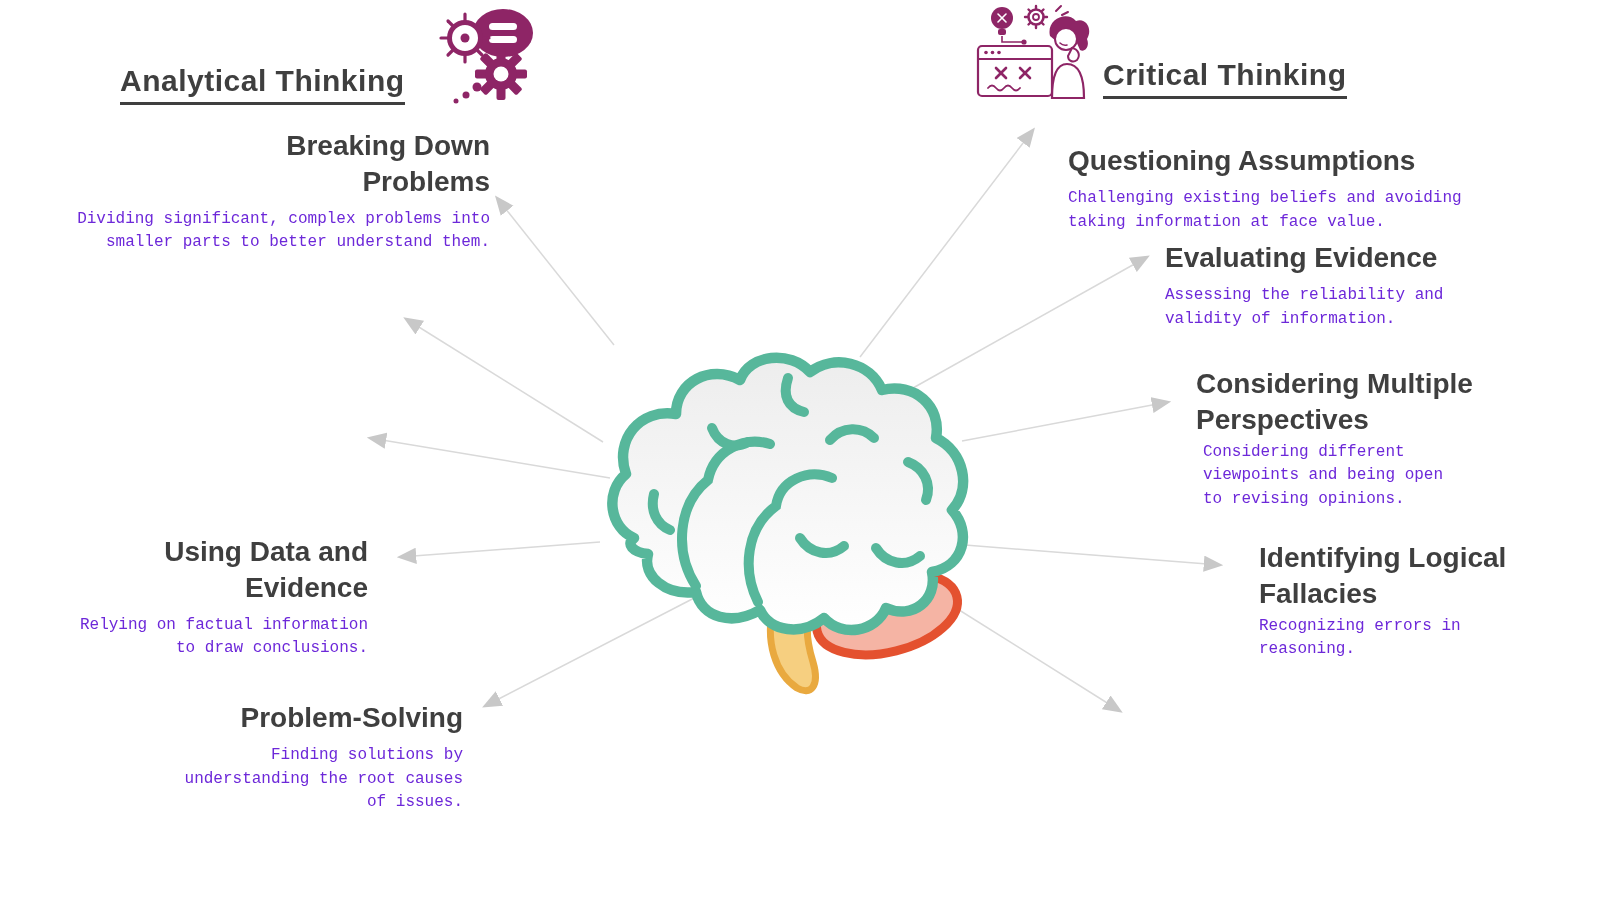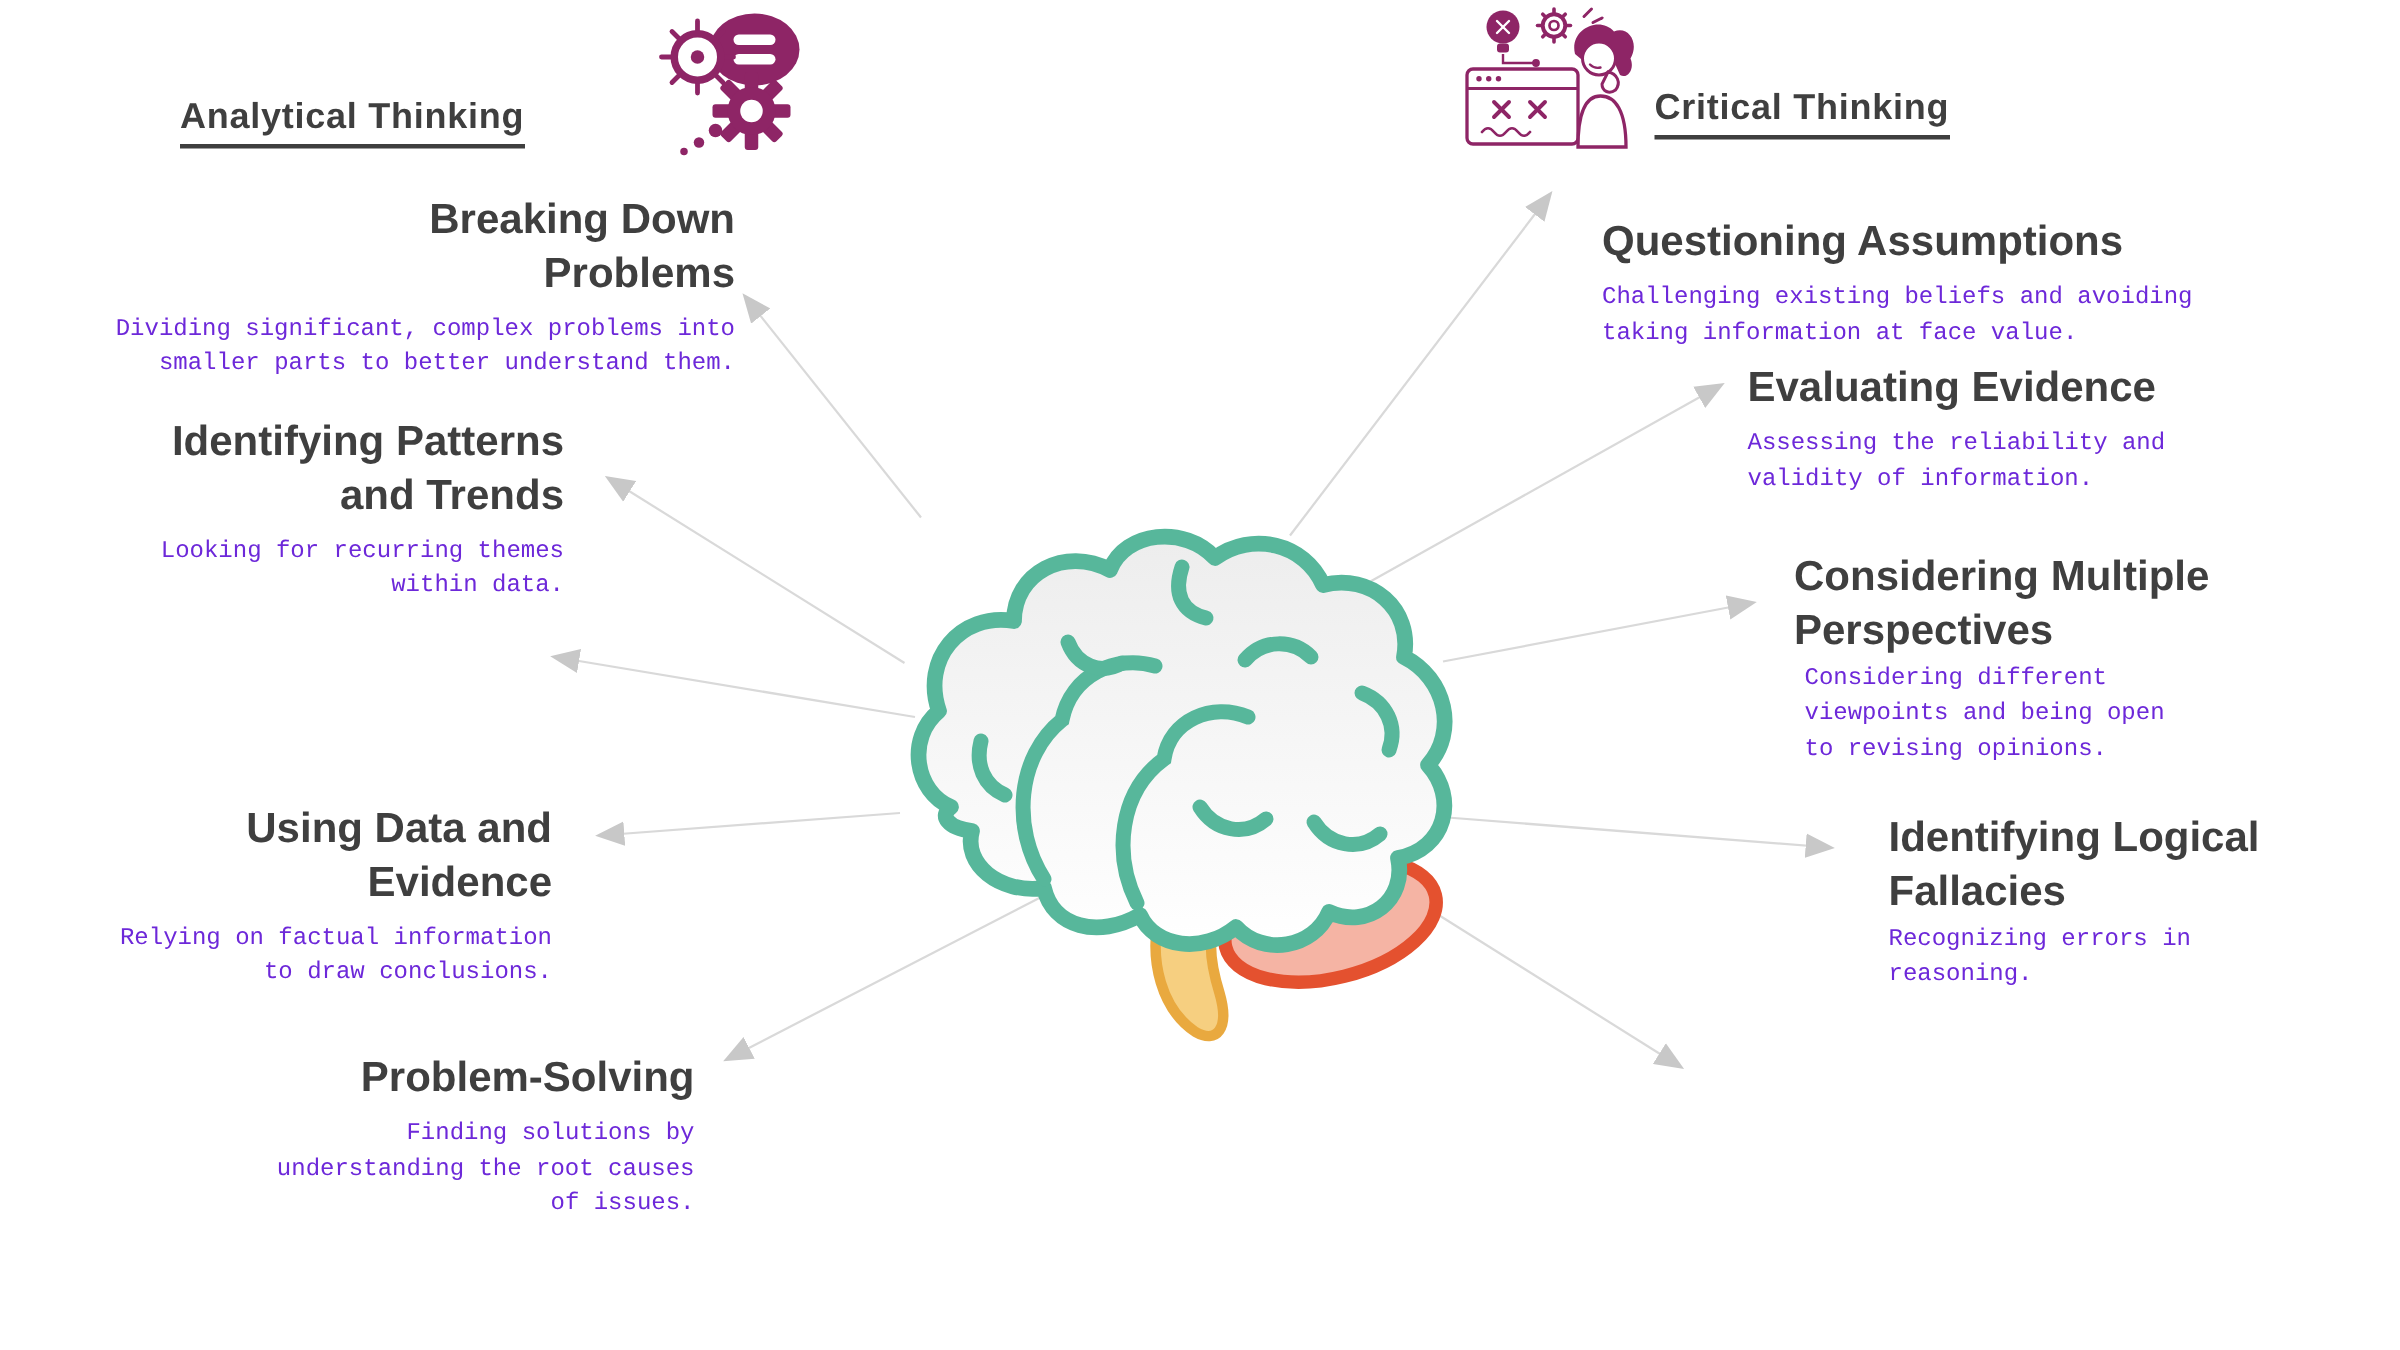--- a/index.html
+++ b/index.html
@@ -12,21 +12,21 @@
     font-family: "Liberation Sans", "DejaVu Sans", sans-serif;
     overflow: hidden;
   }
   .layer { position: absolute; inset: 0; }
   #connector-layer { z-index: 1; }
   #brain-layer { position: absolute; left: 592px; top: 342px; width: 400px; height: 360px; z-index: 2; }
   .text-layer { z-index: 3; }
 
   .section-title {
     position: absolute;
-    font-size: 24px;
+    font-size: 30px;
     font-weight: bold;
     color: #3f3f3f;
     letter-spacing: 0.5px;
     border-bottom: 3px solid #3f3f3f;
     padding-bottom: 4px;
     white-space: nowrap;
   }
   .item { position: absolute; }
   .item .heading {
     font-size: 28px;
@@ -147,26 +147,20 @@
     </svg>
   </div>
 
   <div class="item align-right" style="right:1110px; top:128px; width:460px;">
     <div class="heading">Breaking Down
 Problems</div>
     <div class="desc">Dividing significant, complex problems into
 smaller parts to better understand them.</div>
   </div>
 
-  <div class="item align-right" style="right:1224px; top:276px; width:360px;">
-    <div class="heading">Identifying Patterns
-and Trends</div>
-    <div class="desc">Looking for recurring themes
-within data.</div>
-  </div>
 
 
   <div class="item align-right" style="right:1232px; top:534px; width:340px;">
     <div class="heading">Using Data and
 Evidence</div>
     <div class="desc">Relying on factual information
 to draw conclusions.</div>
   </div>
 
   <div class="item align-right" style="right:1137px; top:700px; width:360px;">

